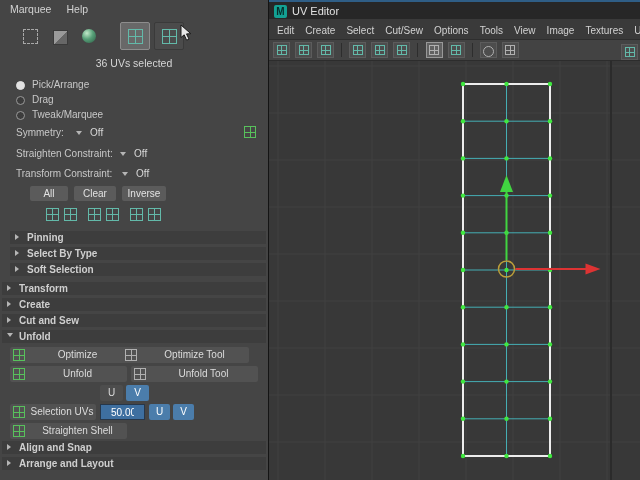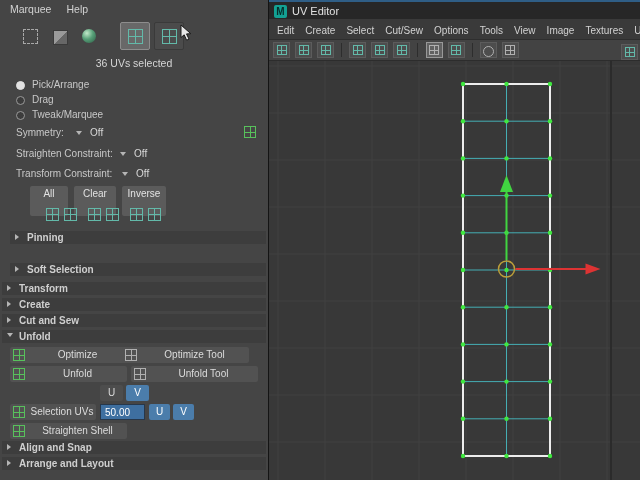--- a/index.html
+++ b/index.html
@@ -34,35 +34,35 @@
   .tiny{width:13px;height:13px;}
 
   .status{width:268px;text-align:center;font-size:10.5px;color:#d6d6d6;}
 
   .rdot{width:9px;height:9px;border:1px solid #999;border-radius:50%;box-sizing:border-box;background:#3c3c3c;}
   .rdot.on{background:#e2e2e2;border-color:#e2e2e2;}
 
   .caret-r{width:0;height:0;border-left:4px solid #b5b5b5;border-top:3px solid transparent;border-bottom:3px solid transparent;}
   .caret-d{width:0;height:0;border-top:4px solid #b5b5b5;border-left:3px solid transparent;border-right:3px solid transparent;}
 
-  .btn{position:absolute;background:#5b5b5b;color:#e2e2e2;font-size:10px;height:30px;line-height:15px;
+  .btn{position:absolute;background:#5b5b5b;color:#e2e2e2;font-size:10px;height:15px;line-height:15px;
        text-align:center;border-radius:2px;cursor:default;}
   .sect{position:absolute;left:2px;right:2px;height:13px;background:#3d3d3d;color:#cfcfcf;font-size:10px;
         font-weight:bold;line-height:13px;padding-left:17px;box-sizing:border-box;}
   .sect .car{position:absolute;left:5px;top:3px;}
   .sect.sub{left:10px;}
 
   .ubtn{position:absolute;background:#525252;color:#dcdcdc;font-size:10px;height:16px;line-height:16px;
         border-radius:2px;padding-left:18px;box-sizing:border-box;text-align:center;}
   .ubtn .ic{position:absolute;left:3px;top:2px;}
   .sbtn{position:absolute;background:#4d4d4d;color:#dcdcdc;font-size:10px;height:16px;line-height:16px;
         text-align:center;border-radius:2px;}
   .blue{background:#4b7dab;color:#ffffff;}
   .field{position:absolute;background:#3e6fa0;border:1px solid #27374a;color:#fff;font-size:10px;height:16px;
-         box-sizing:border-box;padding:0 4px;font-family:inherit;}
+         box-sizing:border-box;padding:0 10px;font-family:inherit;}
 
   
   .uvwin{position:absolute;left:268px;top:0;width:372px;height:480px;background:#3a3a3a;
          border-left:1px solid #141414;box-sizing:border-box;overflow:hidden;}
   .titlebar{position:absolute;left:0;top:0;width:100%;height:19px;background:#272727;
             border-top:2px solid #2f5e86;box-sizing:border-box;}
   .mlogo{position:absolute;left:5px;top:3px;width:13px;height:13px;background:#13a193;color:#05302c;
          font-weight:bold;font-size:10px;text-align:center;line-height:13px;border-radius:2px;}
   .wtitle{position:absolute;left:23px;top:1px;line-height:17px;color:#e2e2e2;font-size:11px;}
   .menubar{position:absolute;left:0;top:21px;width:100%;height:19px;background:#3a3a3a;
@@ -133,20 +133,24 @@
     <span class="abs gicon teal tiny" style="left:46px;top:208px;"></span>
     <span class="abs gicon teal tiny" style="left:64px;top:208px;"></span>
     <span class="abs gicon teal tiny" style="left:88px;top:208px;"></span>
     <span class="abs gicon teal tiny" style="left:106px;top:208px;"></span>
     <span class="abs gicon teal tiny" style="left:130px;top:208px;"></span>
     <span class="abs gicon teal tiny" style="left:148px;top:208px;"></span>
 
     <div class="sect sub" style="top:231px;">
       <span class="car caret-r"></span>
       <span>Pinning</span>
+    </div>
+    <div class="sect sub" style="top:247px;">
+      <span class="car caret-r"></span>
+      <span>Select By Type</span>
     </div>
     <div class="sect sub" style="top:263px;">
       <span class="car caret-r"></span>
       <span>Soft Selection</span>
     </div>
 
     <div class="sect" style="top:282px;">
       <span class="car caret-r"></span>
       <span>Transform</span>
     </div>

